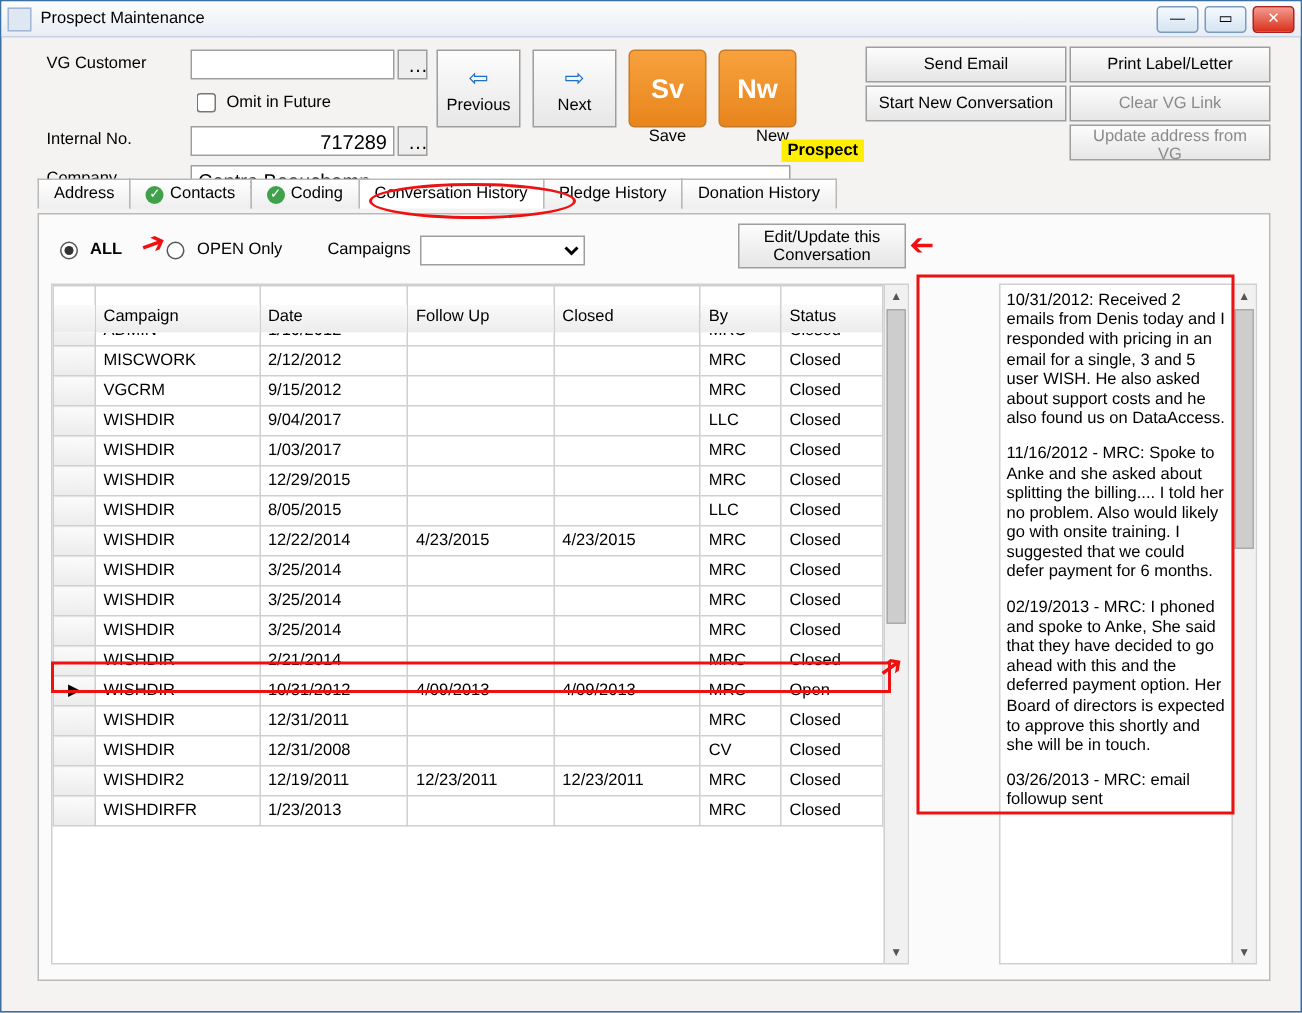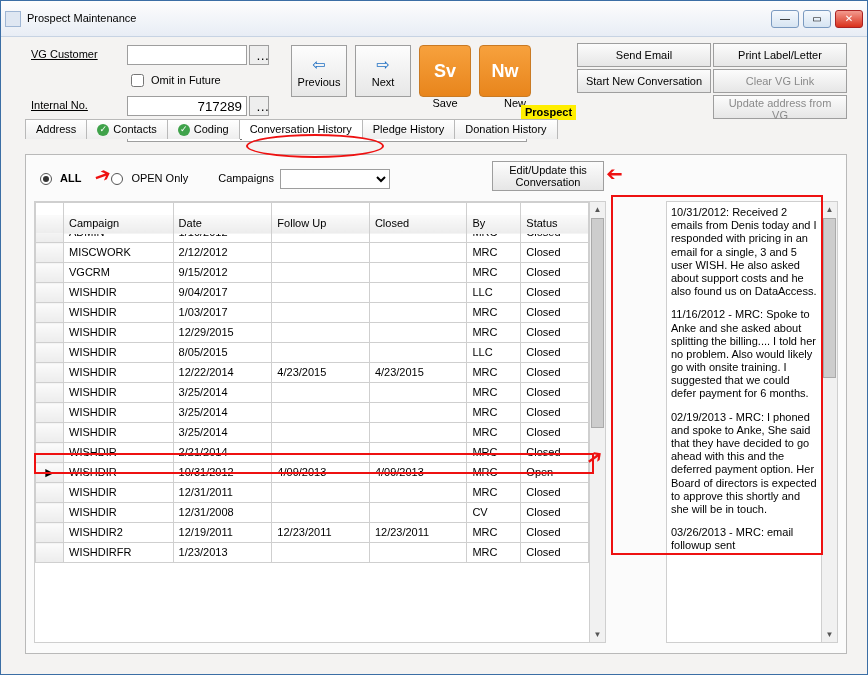--- a/index.html
+++ b/index.html
@@ -2,36 +2,36 @@
 <html><head>
 <meta charset="utf-8">
 <style>
   :root { --blue:#3b7bbf; --border:#9e9e9e; --light:#f4f3f2; --lighter:#fbfbfb;
           --grid:#cfcfcf; --tab-border:#b9b9b9; --yellow:#ffee00; --red:#e11; }
   * { box-sizing:border-box; }
   body { margin:0; background:#7da2ce; font:11px/1.2 "Segoe UI",Tahoma,sans-serif; color:#000;
          width:868px; height:675px; overflow:hidden; }
   .window { position:absolute; inset:0; border:1px solid #3b6ea5; background:var(--light);
             display:flex; flex-direction:column; }
-  .titlebar { height:36px; background:linear-gradient(#fdfdfd,#e8edf5);
+  .titlebar { height:24px; background:linear-gradient(#fdfdfd,#e8edf5);
               display:flex; align-items:center; padding:0 4px; border-bottom:1px solid #c7d3e3; }
   .titlebar .icon { width:16px; height:16px; background:#dfe7f2; border:1px solid #9fb6d4; margin-right:6px; }
   .titlebar .title { flex:1; }
   .winbtns { display:flex; gap:4px; }
   .winbtn { width:28px; height:18px; border:1px solid #7a9ac0; border-radius:3px;
             background:linear-gradient(#f5f9fd,#d6e4f2); display:flex; align-items:center;
             justify-content:center; font-size:10px; cursor:pointer; }
   .winbtn.close { background:linear-gradient(#f39b8f,#d9301b); border-color:#a22; color:#fff; }
 
   .client { flex:1; padding:12px 16px 16px; position:relative; }
   .topform { display:grid; grid-template-columns:90px 160px auto; gap:6px 6px; align-items:center;
              position:absolute; left:30px; top:8px; }
-  .lbl { text-align:left; white-space:nowrap;text-decoration:underline; }
+  .lbl { text-align:left; white-space:nowrap; }
   .inp { height:20px; border:1px solid var(--border); background:#fff; padding:1px 4px; }
-  .inp.sm { width:120px; }
+  .inp.sm { width:136px; }
   .inp.lg { width:400px; }
   .lookup { width:20px; height:20px; border:1px solid var(--border); background:#eee; }
   .chk { display:flex; align-items:center; gap:4px; }
 
   .navbtns { position:absolute; left:290px; top:8px; display:flex; gap:8px; }
   .navbtn { width:56px; height:52px; border:1px solid var(--border); background:linear-gradient(#fdfdfd,#e7e7e7);
             display:flex; flex-direction:column; align-items:center; justify-content:center; gap:2px;
             font-size:11px; cursor:pointer; }
   .arrow { font-size:16px; color:#1f6fc2; }
   .bigbtn { width:52px; height:52px; border:1px solid #c97a24; border-radius:4px;
@@ -41,21 +41,21 @@
 
   .actionbtns { position:absolute; right:20px; top:6px; display:grid; grid-template-columns:134px 134px; gap:2px; }
   .actbtn { height:24px; border:1px solid var(--border); background:linear-gradient(#fcfcfc,#e6e6e6);
             font-size:11px; cursor:pointer; }
   .actbtn.dis { color:#8a8a8a; }
 
   .prospect { position:absolute; left:520px; top:68px; padding:1px 4px; background:var(--yellow);
               font-weight:700; }
 
   
-  .tabstrip { position:absolute; left:24px; top:82px; display:flex; }
+  .tabstrip { position:absolute; left:24px; top:94px; display:flex; }
   .tab { padding:3px 10px; border:1px solid var(--tab-border); border-bottom:none;
          background:linear-gradient(#fff,#eee); margin-right:-1px; cursor:pointer;
          display:flex; align-items:center; gap:4px; position:relative; }
   .tab.on { background:#fff; font-weight:400; z-index:2; }
   .tab .dot { width:12px; height:12px; border-radius:50%; background:#3fa24a;
               display:flex; align-items:center; justify-content:center; color:#fff; font-size:9px; }
   .tabpanel { position:absolute; left:24px; right:20px; top:117px; bottom:20px;
               border:1px solid var(--tab-border); background:var(--lighter); }
 
   

